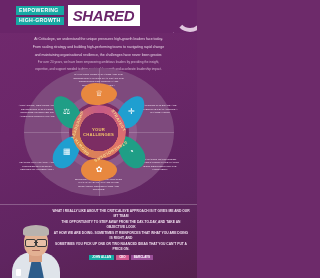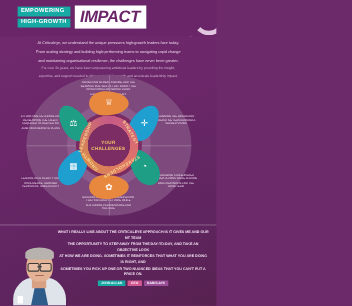--- a/index.html
+++ b/index.html
@@ -118,21 +118,21 @@
     <div class="swirl sw1"></div>
     <div class="swirl sw2"></div>
     <div class="swirl sw3"></div>
     <div class="swirl sw4"></div>
     <div class="swirl sw5"></div>
     <div class="titlewrap">
       <div class="tagcol">
         <div class="tag">EMPOWERING</div>
         <div class="tag">HIGH-GROWTH</div>
       </div>
-      <div class="bigtitle">IMPACT</div>
+      <div class="bigtitle">SHARED</div>
     </div>
   </div>
 
   <div class="intro">
     <p>At Criticaleye, we understand the unique pressures high-growth leaders face today.</p>
     <p>From scaling strategy and building high-performing teams to navigating rapid change</p>
     <p>and maintaining organisational resilience, the challenges have never been greater.</p>
     <p class="small">For over 20 years, we have been empowering ambitious leaders by providing the insight,</p>
     <p class="small">expertise, and support needed to drive sustainable growth and accelerate leadership impact.</p>
   </div>

